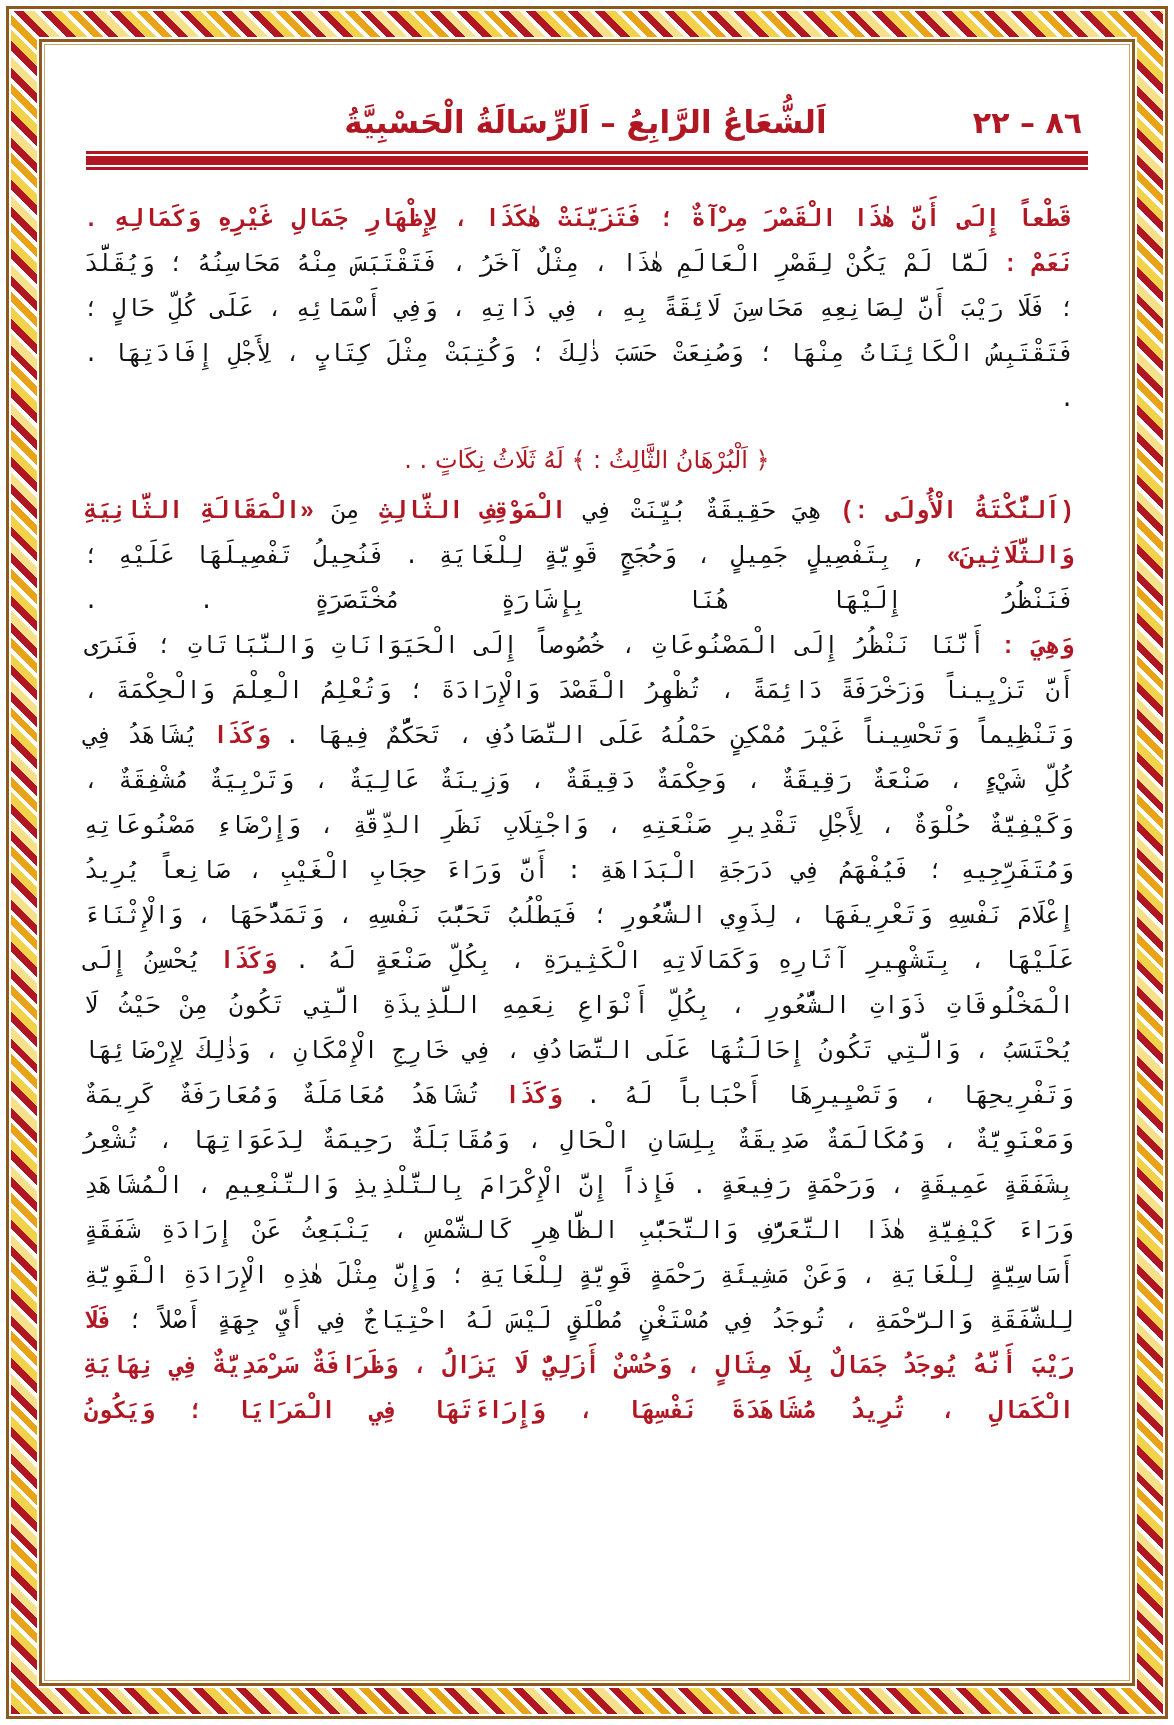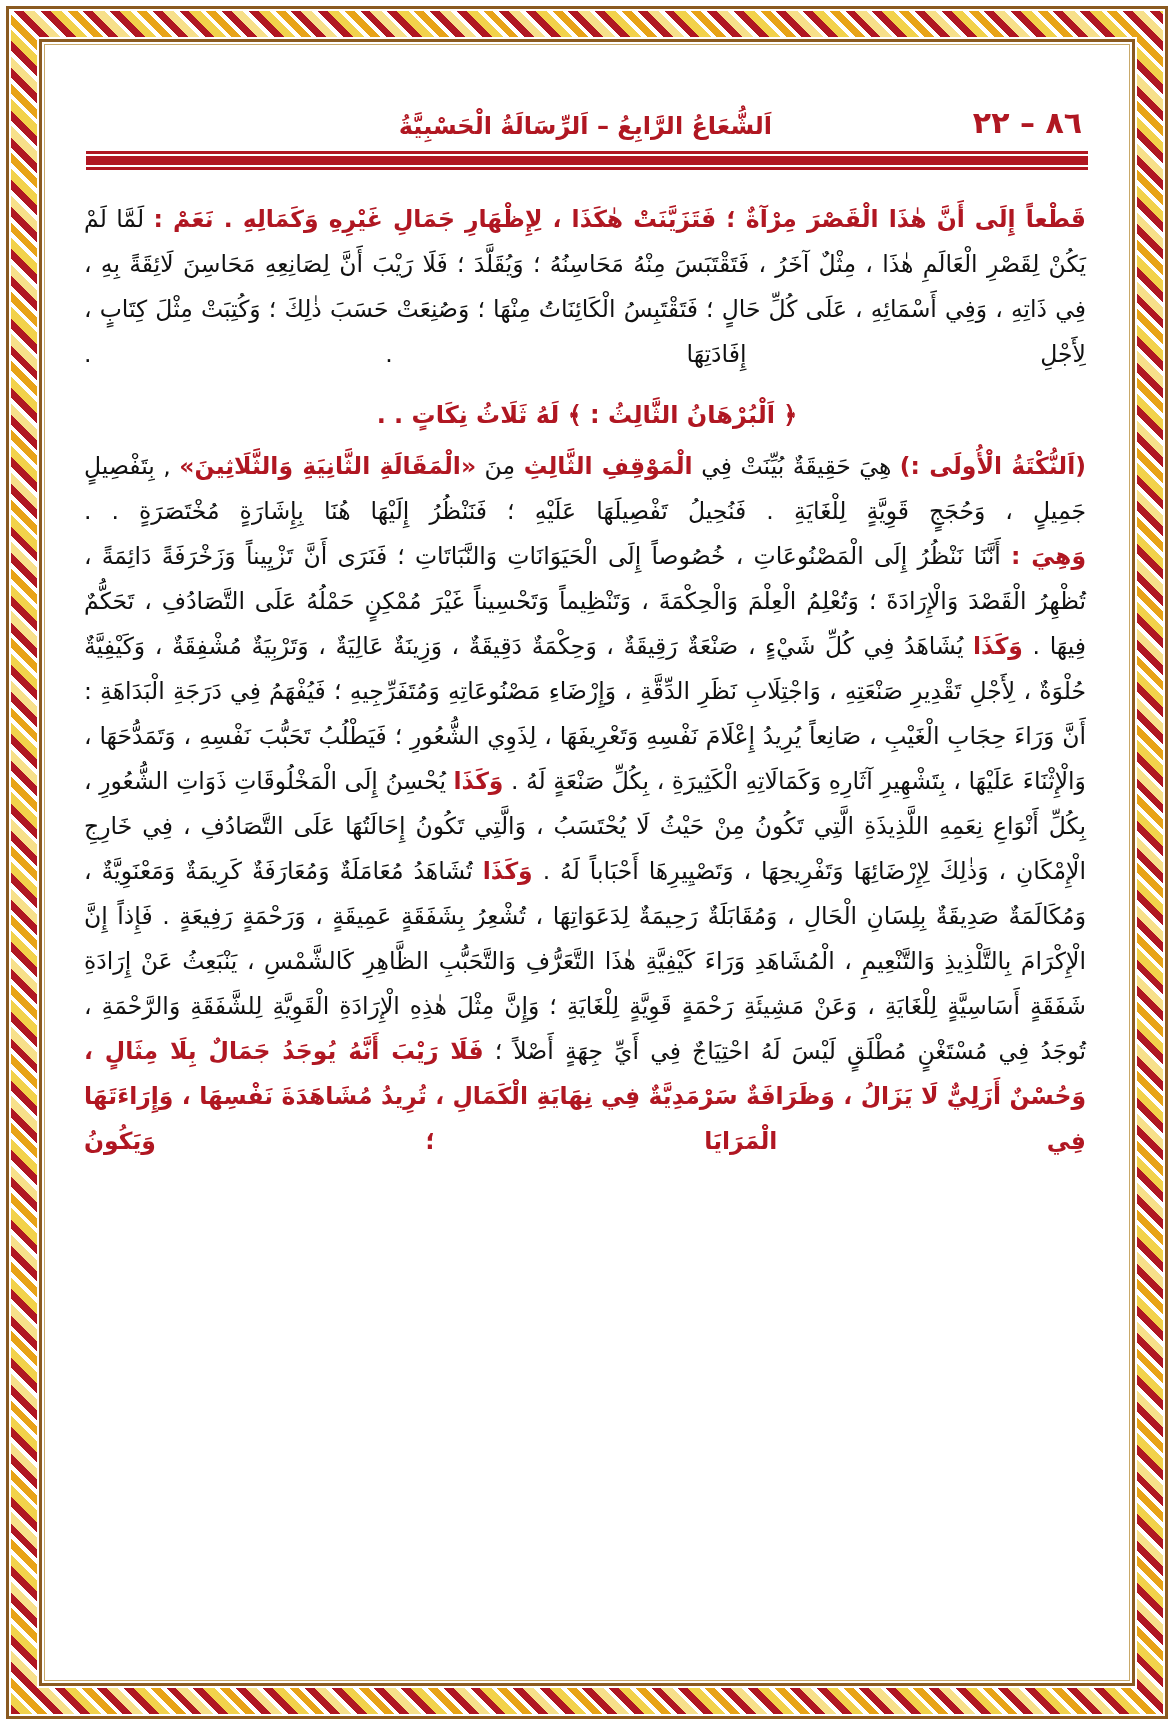--- a/index.html
+++ b/index.html
@@ -77,21 +77,21 @@
     font-weight:bold;
     white-space:nowrap;
     letter-spacing:1px;
     padding-inline-start:14px;
     text-align:right;
   }
   .header-title{
     flex:1;
     text-align:center;
     color:#b01722;
-    font-size:24px;
+    font-size:31px;
     font-weight:bold;
     white-space:nowrap;
     padding-inline-end:120px;
   }
 
   .rule{
     margin:14px 26px 0 26px;
     height:9px;
     background:#b01722;
     border-top:2px solid #ffffff;
@@ -102,31 +102,32 @@
 
   .body{
     direction:rtl;
     padding:12px 24px 0 24px;
     font-size:23.5px;
     line-height:45px;
     color:#111111;
   }
 
   p.para{
-    margin:0 4px 0 0;
+    margin:0 16px 0 0;
     text-align:justify;
     text-align-last:center;
     text-justify:inter-word;
+    font-family:Liberation Mono, monospace;
   }
   p.para.flow{ text-align-last:justify; }
 
   .heading-center{
     text-align:center;
     color:#b01722;
-    font-weight:bold;
+    font-weight:normal;
     font-size:24px;
     margin:16px 0 6px 0;
     white-space:nowrap;
   }
   .orn{ color:#b01722; font-size:24px; }
 
   .red{ color:#b01722; font-weight:bold; }
   .blk{ color:#111111; }
 </style>
 </head>

